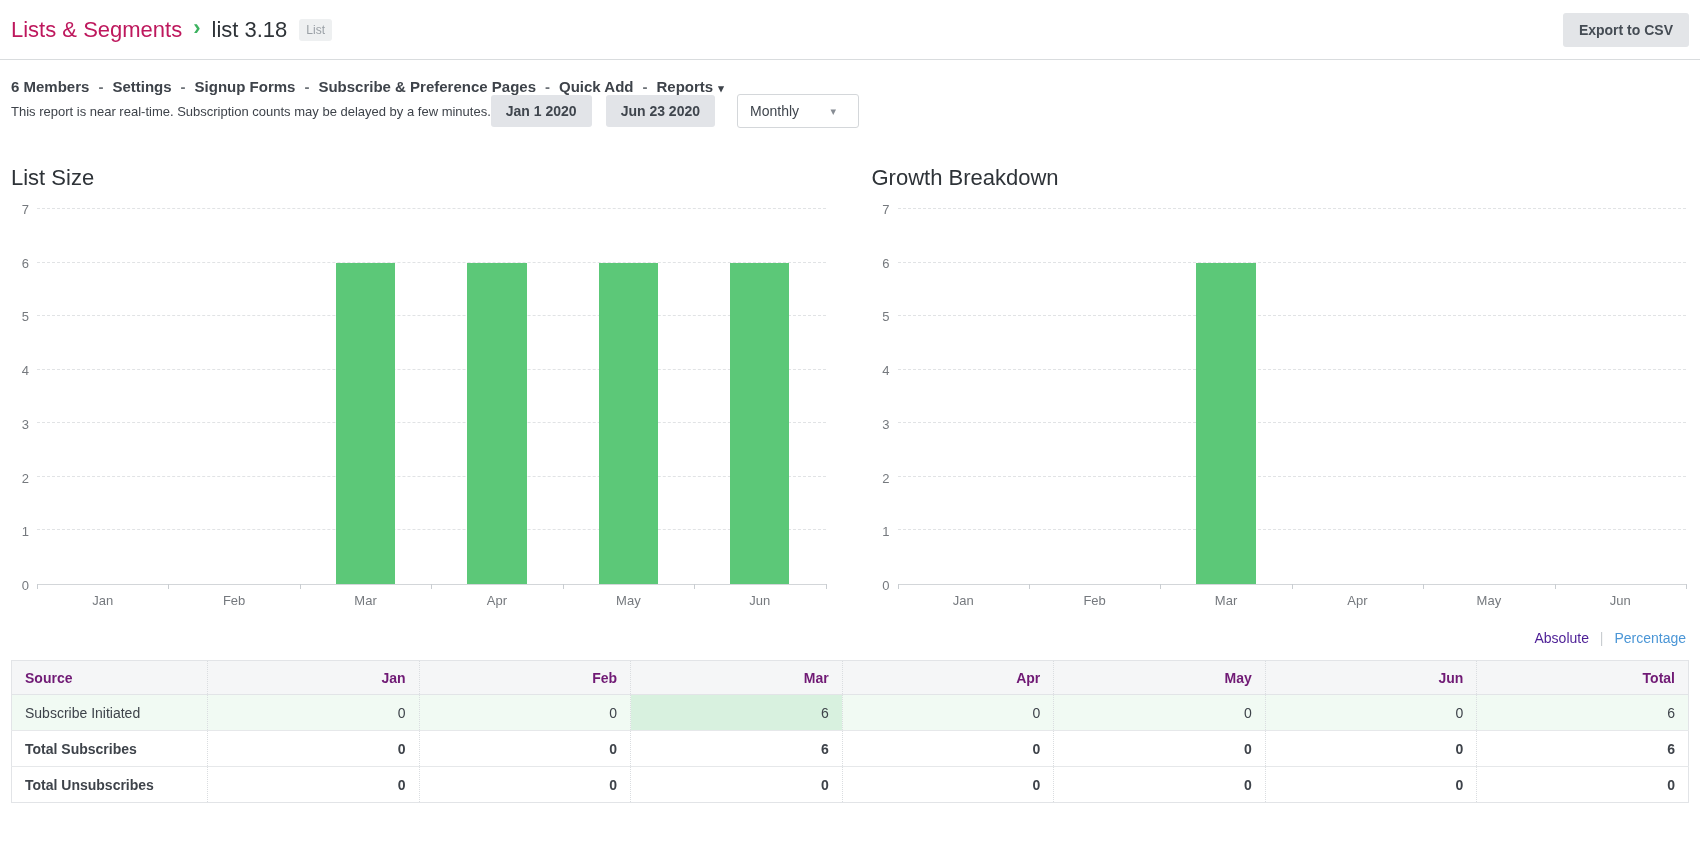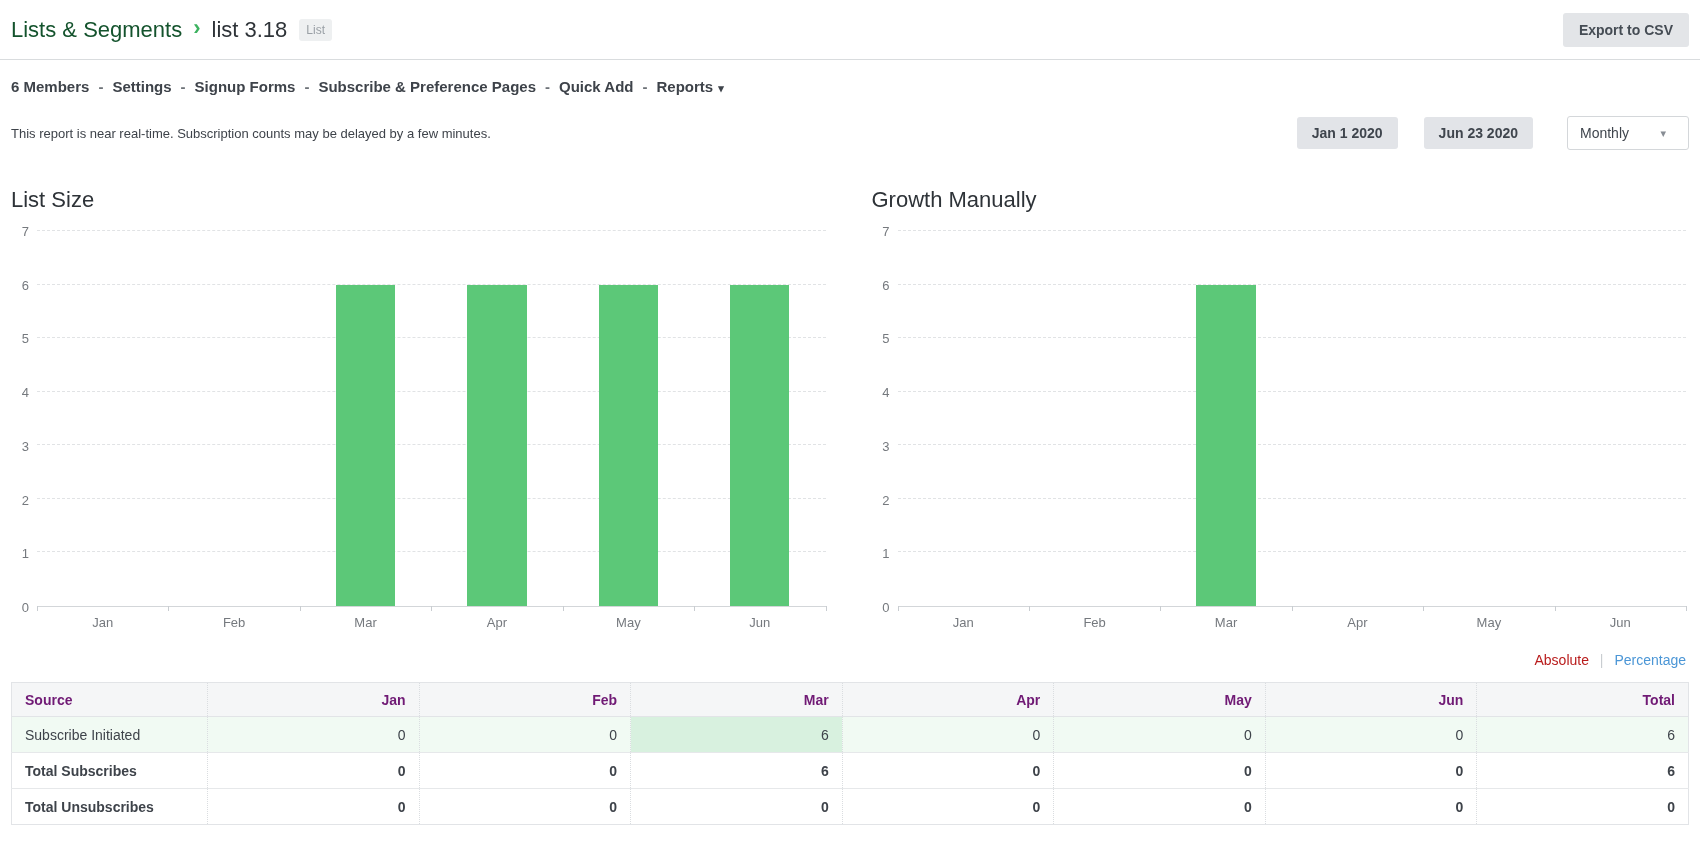--- a/index.html
+++ b/index.html
@@ -12,21 +12,21 @@
   .page { width: 1700px; height: 843px; position: relative; }
 
   
   .header {
     height: 60px;
     display: flex; align-items: center; justify-content: space-between;
     padding: 0 11px;
     border-bottom: 1px solid #d9dcde;
   }
   .breadcrumb { display: flex; align-items: center; gap: 10px; }
-  .crumb-root { font-size: 22px; color: #14532d; cursor: pointer; }
+  .crumb-root { font-size: 22px; color: #be185d; cursor: pointer; }
   .crumb-chevron { color: #3cb25f; font-size: 22px; font-weight: 700; line-height: 1; padding: 0 1px 3px 1px; }
   .crumb-current { font-size: 22px; color: #2e3338; }
   .list-badge {
     font-size: 12px; color: #9aa0a6; background: #eef0f1;
     border-radius: 3px; padding: 4px 7px; margin-left: 2px;
   }
   .btn-gray {
     background: #e3e5e8; color: #454c54;
     font-size: 14px; font-weight: 700;
     border: none; border-radius: 3px;
@@ -39,27 +39,27 @@
     padding: 18px 11px 0 11px;
     font-size: 15px; color: #3e434a;
     display: flex; align-items: center; flex-wrap: wrap; font-weight: bold;
   }
   .subnav .nav-item { cursor: pointer; }
   .subnav .nav-sep { color: #6d7278; margin: 0 9px; }
   .subnav .caret { font-size: 11px; margin-left: 5px; color: #3e434a; }
 
   
   .info-row {
-    margin-top: 22px;
+    margin-top: 0;
     padding: 0 11px;
-    display: flex; align-items: center; justify-content: space-between;
+    display: flex; align-items: center; 
     height: 32px;
   }
   .info-text { font-size: 13px; color: #3e434a; }
-  .date-controls { display: flex; align-items: center; gap: 26px; }
+  .date-controls { display: flex; align-items: center; gap: 14px; }
   .date-btn {
     background: #e2e4e8; color: #3f454d;
     font-size: 14px; font-weight: 700;
     border: none; border-radius: 3px;
     padding: 8px 15px; cursor: pointer;
     font-family: "Liberation Sans", sans-serif;
   }
   .select-box {
     background: #ffffff; border: 1px solid #d4d7da; border-radius: 3px;
     width: 122px; height: 34px;
@@ -102,21 +102,21 @@
   .x-label { flex: 1; text-align: center; font-size: 13px; color: #75797e; }
 
   
   .toggle-row {
     margin-top: 22px;
     padding: 0 14px;
     text-align: right;
     font-size: 14px;
     height: 20px;
   }
-  .toggle-abs { color: #b91c1c; cursor: pointer; margin-left: 31px; }
+  .toggle-abs { color: #4c1d95; cursor: pointer; margin-left: 31px; }
   .toggle-sep { color: #c9cdd1; margin: 0 7px; }
   .toggle-pct { color: #4b96d6; cursor: pointer; }
 
   
   .table-wrap { margin: 10px 11px 0 11px; }
   table.growth {
     width: 100%; border-collapse: collapse; table-layout: fixed;
     border: 1px solid #e2e4e7;
     font-size: 14px;
   }
@@ -233,21 +233,21 @@
             <span class="x-label">Jan</span>
             <span class="x-label">Feb</span>
             <span class="x-label">Mar</span>
             <span class="x-label">Apr</span>
             <span class="x-label">May</span>
             <span class="x-label">Jun</span>
           </div>
         </div>
     </div>
     <div class="chart-col">
-      <div class="chart-title">Growth Manually</div>
+      <div class="chart-title">Growth Breakdown</div>
       <div>
           <div class="chart-body">
             <div class="y-axis">
               <span class="y-label" style="bottom: 0%;">0</span>
               <span class="y-label" style="bottom: 14.2857%;">1</span>
               <span class="y-label" style="bottom: 28.5714%;">2</span>
               <span class="y-label" style="bottom: 42.8571%;">3</span>
               <span class="y-label" style="bottom: 57.1429%;">4</span>
               <span class="y-label" style="bottom: 71.4286%;">5</span>
               <span class="y-label" style="bottom: 85.7143%;">6</span>

